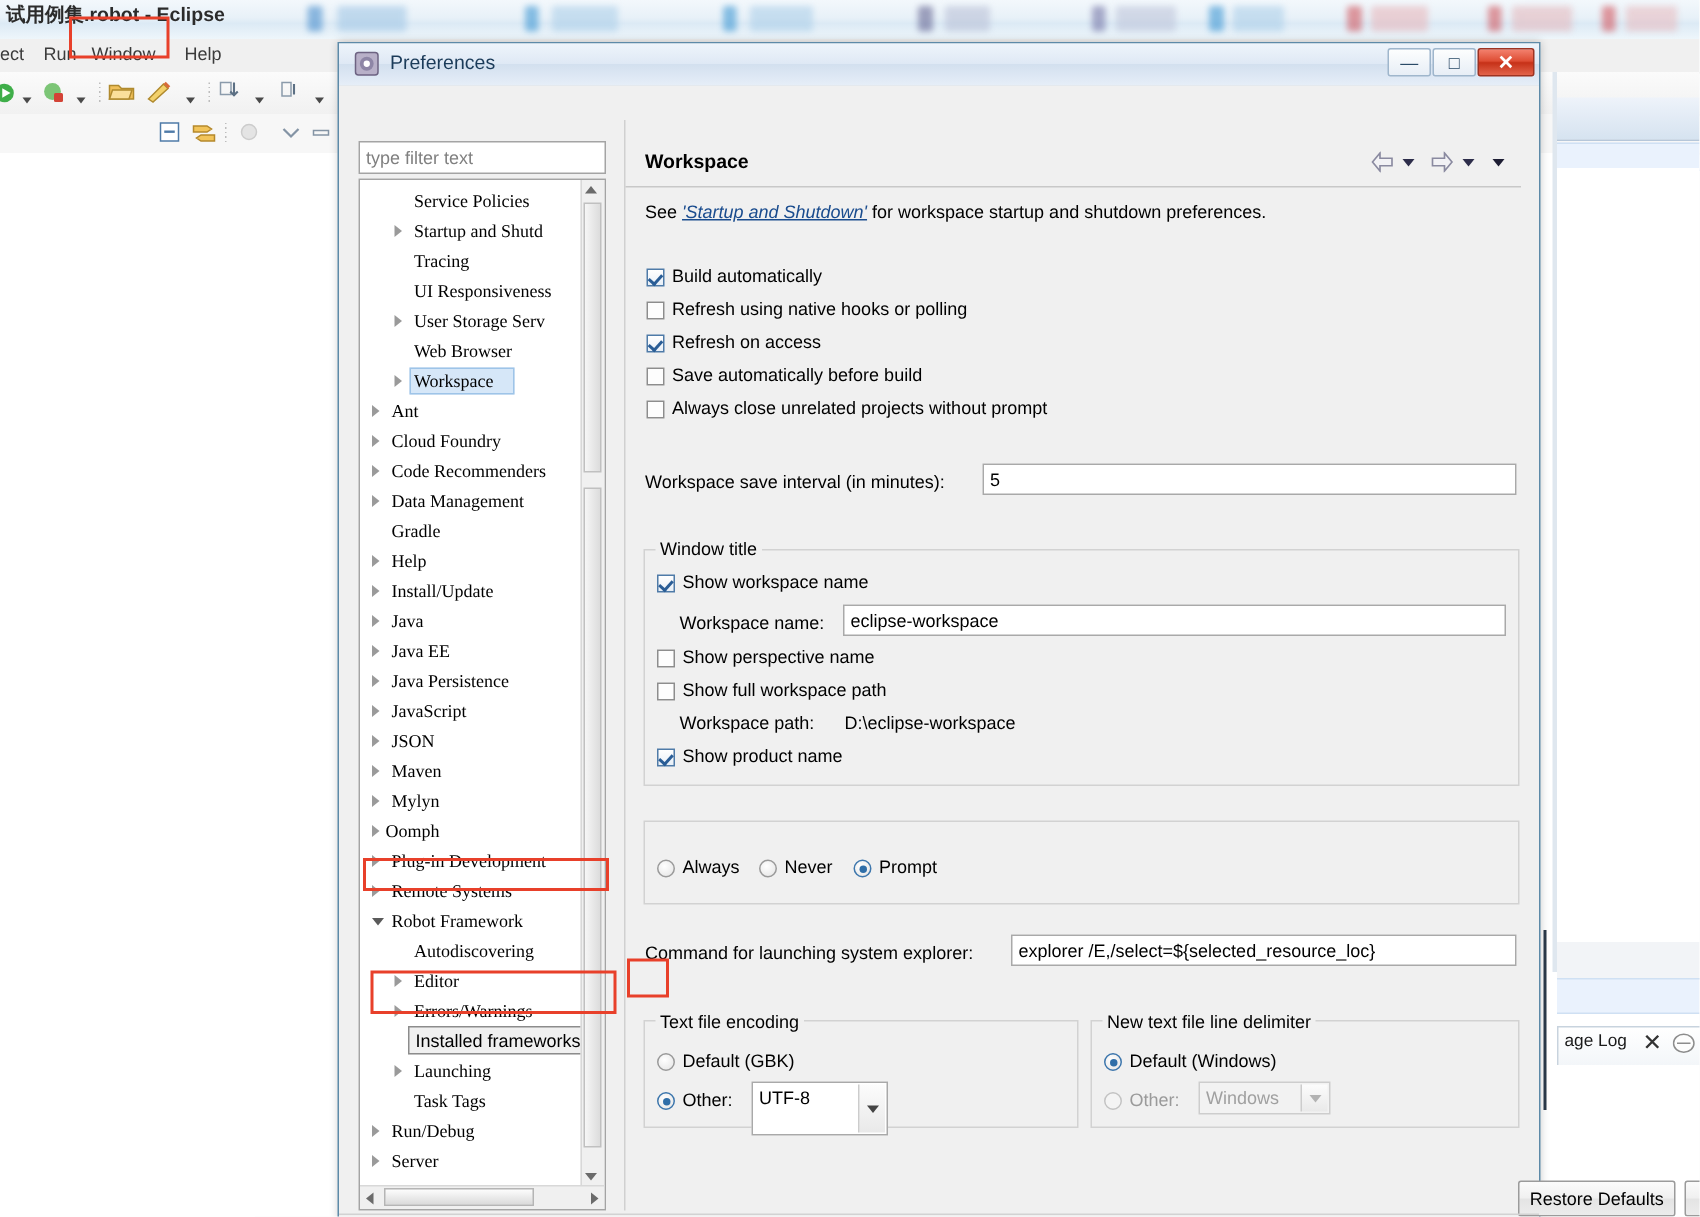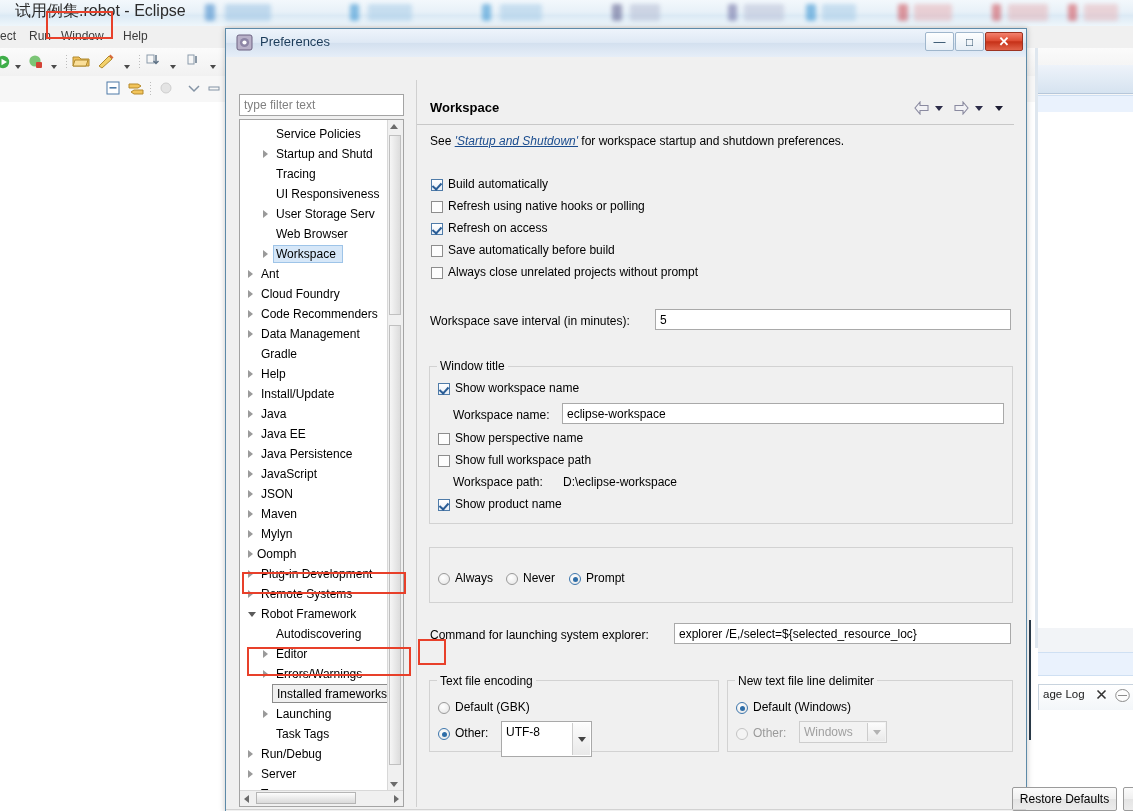--- a/index.html
+++ b/index.html
@@ -13,22 +13,22 @@
   #root { position: relative; width: 1133px; height: 811px; }
 
   
   .taskbar {
     position: absolute; left: 0; top: 0; width: 1133px; height: 26px;
     background: linear-gradient(to bottom,#f3f8fc 0%,#e8f1f8 45%,#dceaf5 60%,#eef6fb 100%);
     overflow: hidden;
   }
   .tb-blob { position: absolute; top: 4px; height: 17px; filter: blur(2.2px); opacity: .55; border-radius: 2px;}
   .tb-txt {
-    position: absolute; left: 15px; top: 1px; font-size: 16px; color: #2b2b2b;
-    filter: blur(.5px); white-space: nowrap;
+    position: absolute; left: 4px; top: 1px; font-size: 13px; color: #2b2b2b;
+    filter: blur(.5px); white-space: nowrap; font-weight: bold;
   }
 
   
   .eclipse-menubar {
     position: absolute; left: 0; top: 26px; width: 1133px; height: 22px;
     background: #f0f0f0; border-bottom: 1px solid #e2e2e2;
   }
   .menu-item {
     position: absolute; top: 3px; font-size: 12px; color: #3b3b3b; white-space: nowrap;
   }
@@ -121,21 +121,21 @@
   
   .tree-frame {
     position: absolute; left: 13px; top: 62px; width: 165px; height: 688px;
     background: #ffffff; border: 1px solid #a4a4a4; box-sizing: border-box;
     overflow: hidden;
   }
   .tree-item {
     position: absolute; left: 0; height: 20px; white-space: nowrap;
     font-size: 12px; color: #000000; line-height: 20px;
   }
-  .tree-label { position: absolute; top: 0; }
+  .tree-label { position: absolute; top: 0; font-family: Liberation Serif, serif; }
   .tree-arrow {
     position: absolute; top: 6px; width: 0; height: 0;
     border-top: 4px solid transparent; border-bottom: 4px solid transparent;
     border-left: 5px solid #9a9a9a;
   }
   .tree-arrow.open {
     border-left: 4px solid transparent; border-right: 4px solid transparent;
     border-top: 5px solid #5a5a5a; border-bottom: none; top: 8px;
   }
   .tree-sel {

